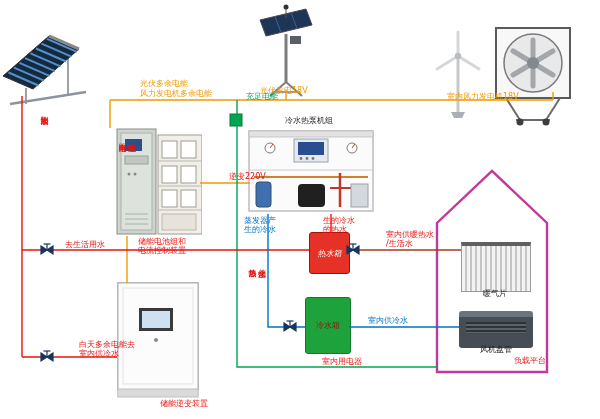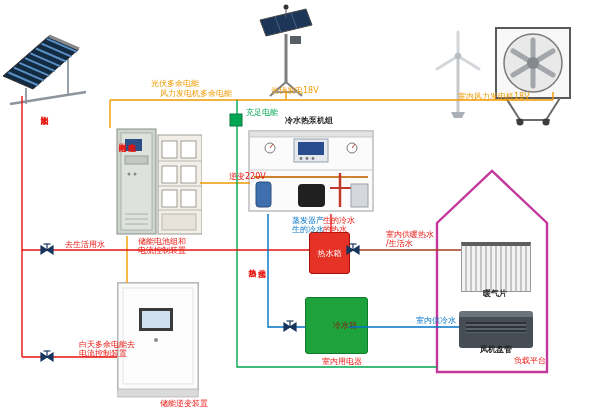--- a/index.html
+++ b/index.html
@@ -3,37 +3,37 @@
 <meta charset="utf-8">
 <style>
   html,body{margin:0;padding:0;}
   body{width:600px;height:419px;position:relative;background:#ffffff;
        font-family:"DejaVu Sans","Liberation Sans",sans-serif;overflow:hidden;}
   .comp{position:absolute;}
   .wires{position:absolute;left:0;top:0;}
   .lbl{position:absolute;font-size:8px;line-height:1.18;white-space:pre-line;}
   .v{writing-mode:vertical-rl;}
   .t-red{color:var(--hot);margin-left:26px;}
-  .t-orange{color:var(--electric);margin-left:11px;}
+  .t-orange{color:var(--electric);}
   .t-green{color:var(--sufficient);}
-  .t-blue{color:var(--chilled);margin-left:48px;}
-  .t-dark{color:#1f1f1f;font-weight:bold;}
+  .t-blue{color:var(--chilled);}
+  .t-dark{color:#1f1f1f;}
   .ln{fill:none;stroke-width:1.4;}
   .ln-e{stroke:var(--electric);}
   .ln-g{stroke:var(--sufficient);}
   .ln-r{stroke:var(--hot);}
   .ln-m{stroke:var(--heating);}
   .ln-b{stroke:var(--chilled);}
   .housep{fill:none;stroke:var(--house);stroke-width:2.4;}
   .valve{fill:var(--valve);stroke:var(--valve);stroke-width:1.2;}
   .fill-g{fill:var(--sufficient);stroke:#067a3c;}
   .tank{position:absolute;display:flex;align-items:center;justify-content:center;
         border-radius:3px;font-size:8px;}
-  .tank-hot{background:#e63226;border:1px solid #a31208;color:#ffffff;}
-  .tank-cold{background:#1ea23c;border:1px solid #117a28;color:#8a1a10;padding-left:17px;}
+  .tank-hot{background:#e63226;border:1px solid #a31208;color:#ffffff;font-style:italic;}
+  .tank-cold{background:#1ea23c;border:1px solid #117a28;color:#8a1a10;}
   .radiator{background:repeating-linear-gradient(90deg,#f3f3f3 0 3px,#c5c5c5 3px 5px);
             border:1px solid #9a9a9a;border-top:4px solid #5f5f5f;}
   .fancoil{background:#474d55;border-radius:3px;border-top:6px solid #6b737d;}
   .fc-vent{margin:5px 7px 0;height:11px;
            background:repeating-linear-gradient(180deg,#2e3338 0 2px,#5a626b 2px 4px);}
 </style>
 </head>
 <body>
 
 <svg class="comp" style="left:0;top:28px" width="90" height="80">
@@ -207,24 +207,24 @@
   <g class="valve">
     <use href="#valve" x="47" y="250"></use>
     <use href="#valve" x="47" y="357"></use>
     <use href="#valve" x="290" y="327"></use>
     <use href="#valve" x="353" y="250"></use>
   </g>
 </svg>
 
 <div class="lbl v t-red" style="left:13px;top:110px;height:55px">太阳能热水</div>
 <div class="lbl t-orange" style="left:140px;top:79px">光伏多余电能</div>
-<div class="lbl t-orange" style="left:149px;top:89px">风力发电机多余电能</div>
+<div class="lbl t-orange" style="left:140px;top:89px">风力发电机多余电能</div>
 <div class="lbl t-orange" style="left:260px;top:86px">光伏发电18V</div>
 <div class="lbl t-orange" style="left:447px;top:92px">室内风力发电机18V</div>
-<div class="lbl t-green" style="left:246px;top:108px">充足电能</div>
+<div class="lbl t-green" style="left:246px;top:92px">充足电能</div>
 <div class="lbl t-red" style="left:203px;top:172px">逆变220V</div>
 <div class="lbl v t-red" style="left:91px;top:137px;height:40px">多余电能
 来自电网</div>
 <div class="lbl t-red" style="left:112px;top:237px">储能电池组和
 电流控制装置</div>
 <div class="lbl t-dark" style="left:285px;top:116px">冷水热泵机组</div>
 <div class="lbl t-blue" style="left:244px;top:216px">蒸发器产
 生的冷水</div>
 <div class="lbl t-red" style="left:297px;top:216px">生的冷水
 的热水</div>
@@ -232,14 +232,14 @@
 <div class="lbl v t-red" style="left:221px;top:263px;height:42px">水合盐储
 热箱放热</div>
 <div class="lbl t-red" style="left:360px;top:230px">室内供暖热水
 /生活水</div>
 <div class="lbl t-blue" style="left:368px;top:316px">室内供冷水</div>
 <div class="lbl t-red" style="left:296px;top:357px">室内用电器</div>
 <div class="lbl t-dark" style="left:483px;top:289px">暖气片</div>
 <div class="lbl t-dark" style="left:480px;top:345px">风机盘管</div>
 <div class="lbl t-red" style="left:488px;top:356px">负载平台</div>
 <div class="lbl t-red" style="left:53px;top:340px">白天多余电能去
-电流控制装置</div>
+室内供冷水</div>
 <div class="lbl t-red" style="left:134px;top:399px">储能逆变装置</div>
 
 </body></html>

